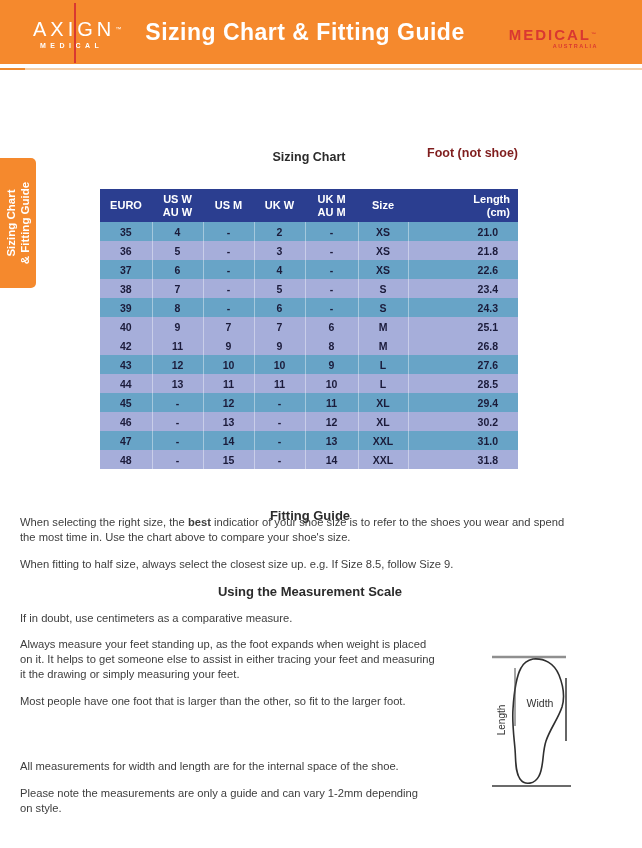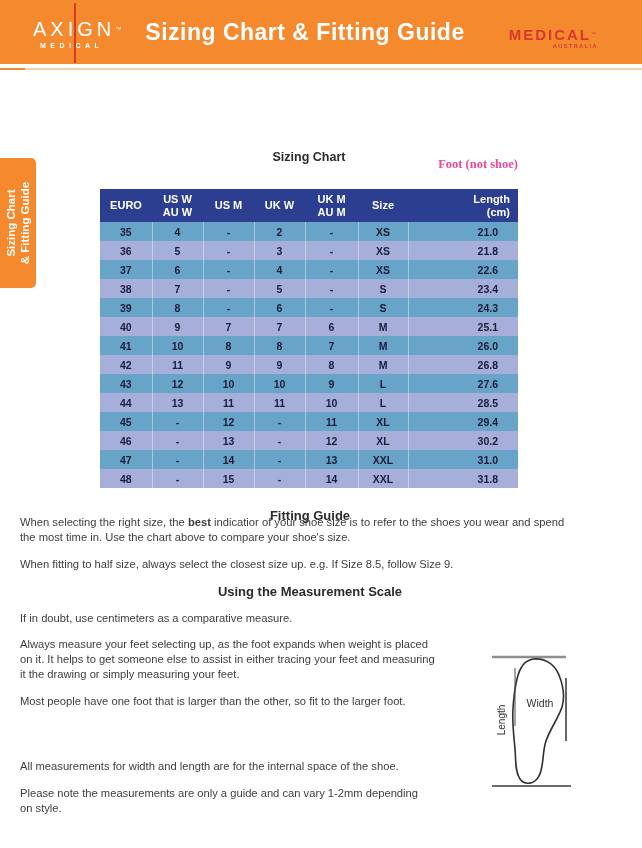--- a/index.html
+++ b/index.html
@@ -33,21 +33,21 @@
   }
   .side-tab-label {
     position:absolute; left:-47px; top:51px; width:130px; height:28px;
     transform:rotate(-90deg);
     color:#fff; font-weight:bold; font-size:11.5px; line-height:14px;
     text-align:center; white-space:pre-line;
   }
   
   .chart-title { position:absolute; left:100px; top:150px; width:418px; text-align:center;
     font-weight:bold; font-size:12.5px; color:#2b2b2b; }
-  .foot-note { position:absolute; right:124px; top:157px; font-weight:bold; font-size:12.5px; color:#ec4899;font-family:Liberation Serif, serif; }
+  .foot-note { position:absolute; right:124px; top:146px; font-weight:bold; font-size:12.5px; color:#7f1d1d; }
   table.size-table {
     position:absolute; left:100px; top:189px; width:418px;
     border-collapse:collapse; table-layout:fixed;
   }
   .size-table th {
     background:var(--hdr-bg,#2B3E90); color:#fff; font-weight:bold; font-size:11px;
     height:33px; text-align:center; vertical-align:middle; white-space:pre-line; line-height:13px;
   }
   .size-table th.len { text-align:right; padding-right:8px; }
   .size-table td {
@@ -166,29 +166,20 @@
         </tr>
         <tr class="even">
           <td>40</td>
           <td>9</td>
           <td>7</td>
           <td>7</td>
           <td>6</td>
           <td>M</td>
           <td class="len">25.1</td>
         </tr>
-        <tr class="odd">
-          <td>41</td>
-          <td>10</td>
-          <td>8</td>
-          <td>8</td>
-          <td>7</td>
-          <td>M</td>
-          <td class="len">26.0</td>
-        </tr>
         <tr class="even">
           <td>42</td>
           <td>11</td>
           <td>9</td>
           <td>9</td>
           <td>8</td>
           <td>M</td>
           <td class="len">26.8</td>
         </tr>
         <tr class="odd">
@@ -248,21 +239,21 @@
       </tbody>
   </table>
 
   <div class="sec-title" style="top:508px;">Fitting Guide</div>
   <div class="para" style="top:515px;"><span>When selecting the right size, the </span><b>best</b><span> indicatior of your shoe size is to refer to the shoes you wear and spend
 the most time in. Use the chart above to compare your shoe's size.</span></div>
   <div class="para" style="top:557px;">When fitting to half size, always select the closest size up. e.g. If Size 8.5, follow Size 9.</div>
 
   <div class="sec-title" style="top:584px;">Using the Measurement Scale</div>
   <div class="para" style="top:611px;">If in doubt, use centimeters as a comparative measure.</div>
-  <div class="para" style="top:637px;">Always measure your feet selecting up, as the foot expands when weight is placed
+  <div class="para" style="top:637px;">Always measure your feet standing up, as the foot expands when weight is placed
 on it. It helps to get someone else to assist in either tracing your feet and measuring
 it the drawing or simply measuring your feet.</div>
   <div class="para" style="top:759px;">All measurements for width and length are for the internal space of the shoe.</div>
   <div class="para" style="top:694px;">Most people have one foot that is larger than the other, so fit to the larger foot.</div>
   <div class="para" style="top:786px;">Please note the measurements are only a guide and can vary 1-2mm depending
 on style.</div>
 
   <svg class="foot-diagram" width="118" height="152" viewBox="0 0 118 152">
     <line x1="14" y1="12" x2="88" y2="12" stroke="#8f8f8f" stroke-width="2.4"></line>
     <line x1="14" y1="141" x2="93" y2="141" stroke="#3a3a3a" stroke-width="1.4"></line>

